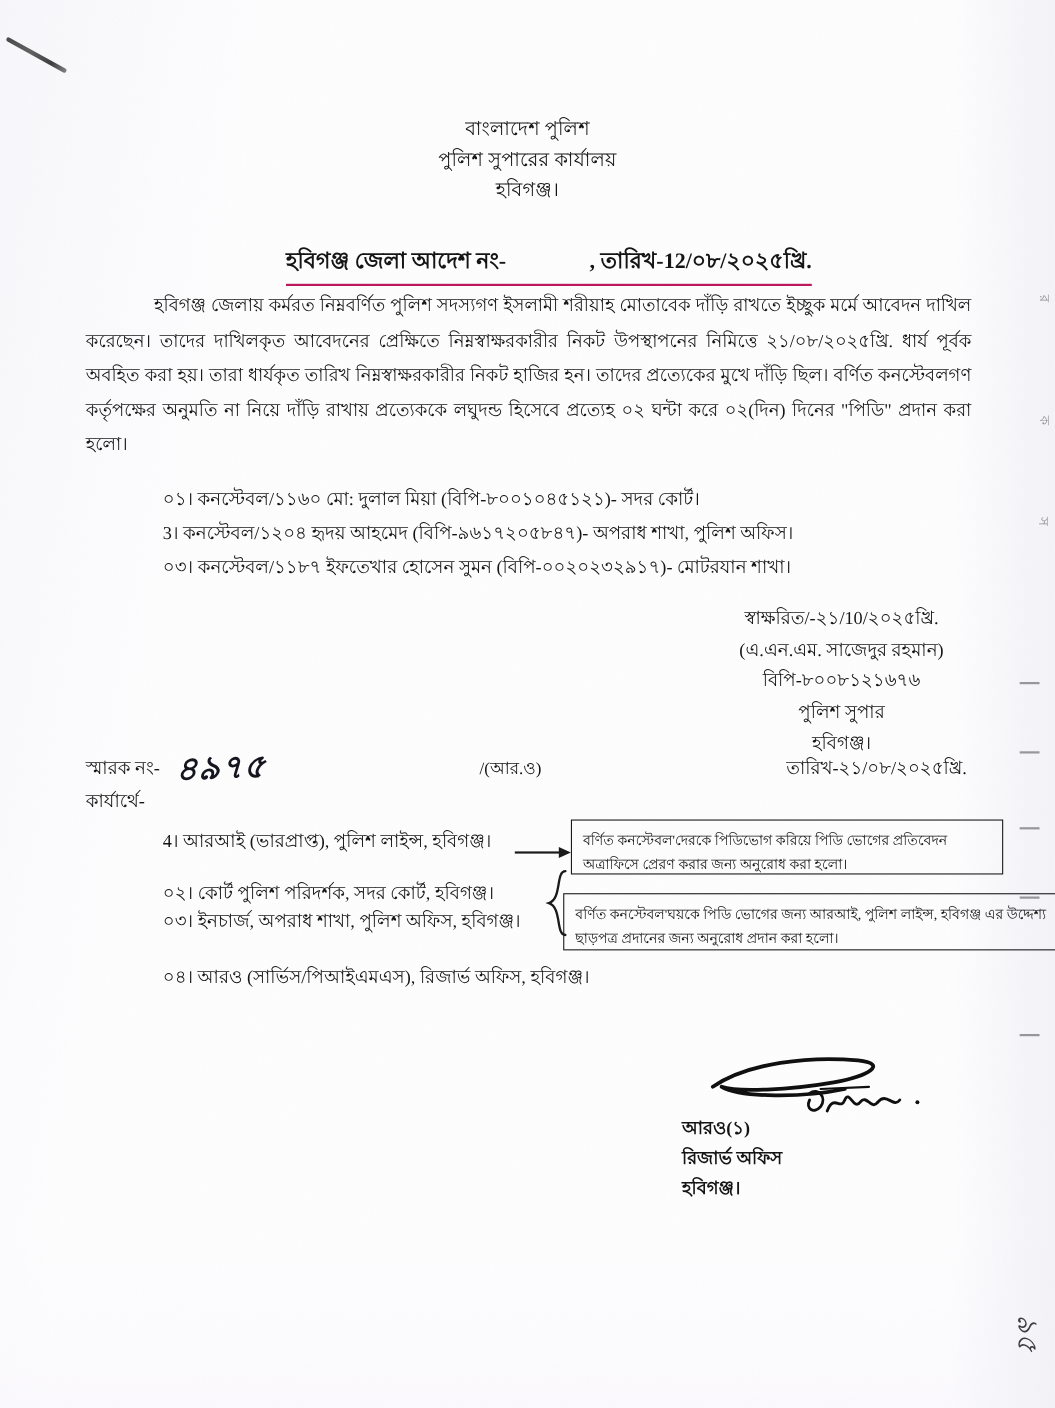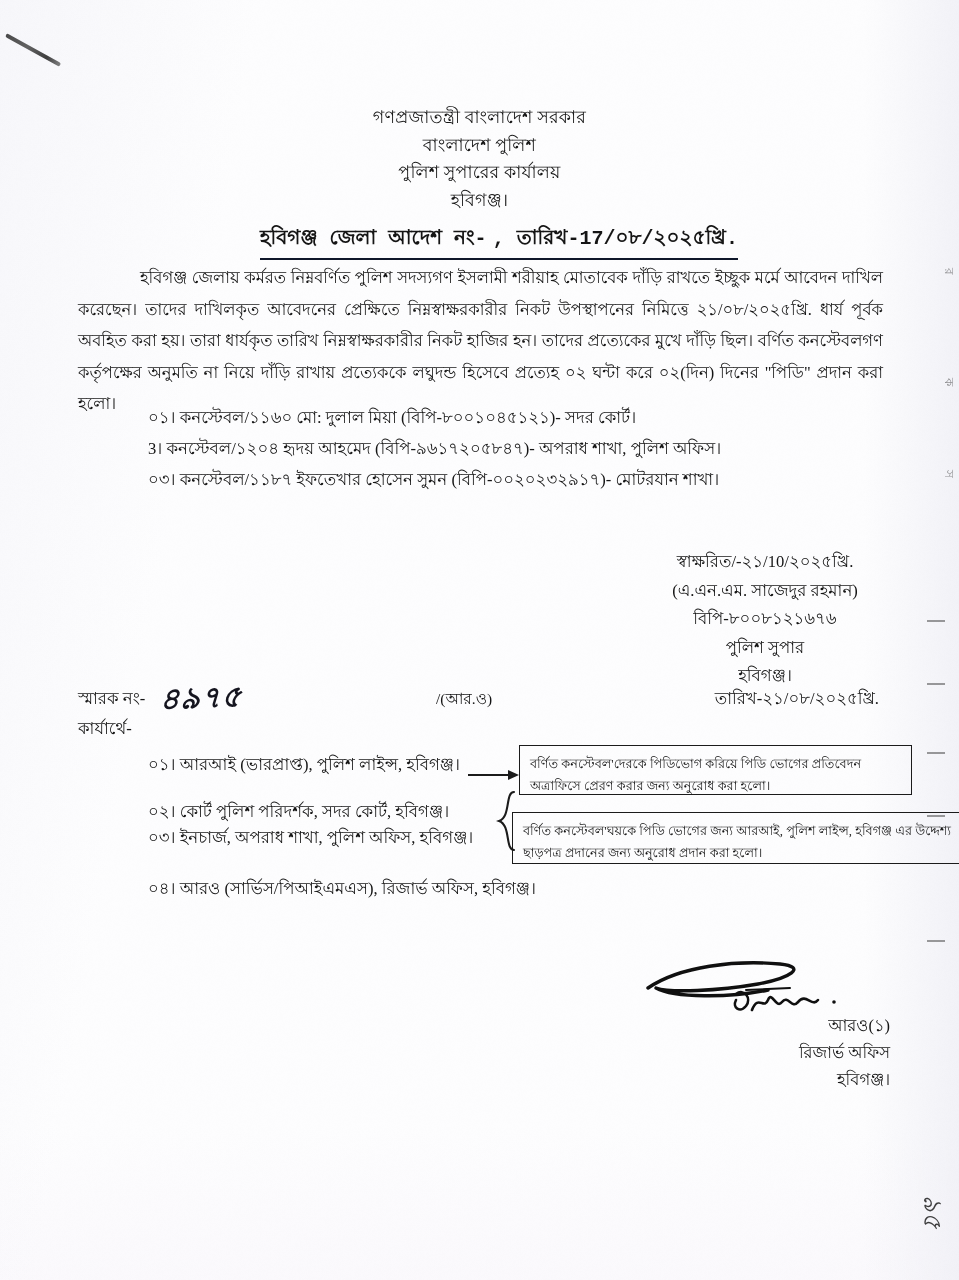--- a/index.html
+++ b/index.html
@@ -68,23 +68,22 @@
 
   .order-line {
     position: absolute;
     left: 260px;
     top: 222px;
     width: 478px;
     font-size: 20px;
     font-weight: bold;
     display: flex;
     align-items: baseline;
-    border-bottom: 2px solid #0f172a;
+    border-bottom: 2px solid #be185d;
     padding-bottom: 3px;
-    font-family: Liberation Mono, monospace;
   }
   .order-line .lead { white-space: nowrap; }
   .order-line .blank { flex: 1 1 auto; }
   .order-line .tail { white-space: nowrap; }
 
   
   .body-para {
     position: absolute;
     left: 78px;
     top: 262px;
@@ -93,21 +92,21 @@
     line-height: 1.92;
     text-align: justify;
     text-indent: 62px;
     text-justify: inter-word;
   }
 
   
   .constable-list {
     position: absolute;
     left: 148px;
-    top: 402px;
+    top: 438px;
     font-size: 16.6px;
     line-height: 1.88;
   }
   .constable-list .row { white-space: nowrap; }
 
   
   .sp-block {
     position: absolute;
     left: 600px;
     top: 548px;
@@ -235,23 +234,24 @@
     width: 468px;
     height: 52px;
   }
 
   
   .ro-block {
     position: absolute;
     left: 620px;
     top: 1012px;
     width: 270px;
-    text-align: right;
+    text-align: left;
     font-size: 16.4px;
     line-height: 1.66;
+    font-weight: bold;
   }
   .ro-signature {
     position: absolute;
     left: 640px;
     top: 958px;
     width: 260px;
     height: 62px;
   }
 
   
@@ -303,30 +303,29 @@
       <feComponentTransfer>
           <feFuncA type="linear" slope="0.1"></feFuncA>
         </feComponentTransfer>
       </filter>
     <rect width="959" height="1280" filter="url(#sn)" opacity="0.35"></rect>
   </svg>
 
   <div class="pen-mark"></div>
 
   <div class="letterhead">
-    <div>গণপ্রজাতন্ত্রী বাংলাদেশ সরকার</div>
     <div>বাংলাদেশ পুলিশ</div>
     <div>পুলিশ সুপারের কার্যালয়</div>
     <div>হবিগঞ্জ।</div>
   </div>
 
   <div class="order-line">
     <span class="lead">হবিগঞ্জ জেলা আদেশ নং-</span>
     <span class="blank"></span>
-    <span class="tail">, তারিখ-17/০৮/২০২৫খ্রি.</span>
+    <span class="tail">, তারিখ-12/০৮/২০২৫খ্রি.</span>
   </div>
 
   <div class="body-para">হবিগঞ্জ জেলায় কর্মরত নিম্নবর্ণিত পুলিশ সদস্যগণ ইসলামী শরীয়াহ মোতাবেক দাঁড়ি রাখতে ইচ্ছুক মর্মে আবেদন দাখিল করেছেন। তাদের দাখিলকৃত আবেদনের প্রেক্ষিতে নিম্নস্বাক্ষরকারীর নিকট উপস্থাপনের নিমিত্তে ২১/০৮/২০২৫খ্রি. ধার্য পূর্বক অবহিত করা হয়। তারা ধার্যকৃত তারিখ নিম্নস্বাক্ষরকারীর নিকট হাজির হন। তাদের প্রত্যেকের মুখে দাঁড়ি ছিল। বর্ণিত কনস্টেবলগণ কর্তৃপক্ষের অনুমতি না নিয়ে দাঁড়ি রাখায় প্রত্যেককে লঘুদন্ড হিসেবে প্রত্যেহ ০২ ঘন্টা করে ০২(দিন) দিনের "পিডি" প্রদান করা হলো।</div>
 
   <div class="constable-list">
     <div class="row">০১। কনস্টেবল/১১৬০ মো: দুলাল মিয়া (বিপি-৮০০১০৪৫১২১)- সদর কোর্ট।</div>
     <div class="row">3। কনস্টেবল/১২০৪ হৃদয় আহমেদ (বিপি-৯৬১৭২০৫৮৪৭)- অপরাধ শাখা, পুলিশ অফিস।</div>
     <div class="row">০৩। কনস্টেবল/১১৮৭ ইফতেখার হোসেন সুমন (বিপি-০০২০২৩২৯১৭)- মোটরযান শাখা।</div>
   </div>
 
@@ -340,21 +339,21 @@
 
   <div class="memo-row">
     <span class="memo-label">স্মারক নং-</span>
     <span class="memo-number">৪৯৭৫</span>
     <span class="memo-ro">/(আর.ও)</span>
     <span class="memo-date">তারিখ-২১/০৮/২০২৫খ্রি.</span>
   </div>
   <div class="for-action">কার্যার্থে-</div>
 
   <div class="dist-list">
-    <div class="row dist-1">০১। আরআই (ভারপ্রাপ্ত), পুলিশ লাইন্স, হবিগঞ্জ।</div>
+    <div class="row dist-1">4। আরআই (ভারপ্রাপ্ত), পুলিশ লাইন্স, হবিগঞ্জ।</div>
     <div class="row dist-2">০২। কোর্ট পুলিশ পরিদর্শক, সদর কোর্ট, হবিগঞ্জ।</div>
     <div class="row dist-3">০৩। ইনচার্জ, অপরাধ শাখা, পুলিশ অফিস, হবিগঞ্জ।</div>
     <div class="row dist-4">০৪। আরও (সার্ভিস/পিআইএমএস), রিজার্ভ অফিস, হবিগঞ্জ।</div>
   </div>
 
   <div class="arrow-1"></div>
 
   <svg class="brace-23" width="22" height="62" viewBox="0 0 22 62" aria-hidden="true">
     <path d="M18 2 C9 2, 15 27, 3 31 C15 35, 9 60, 18 60" fill="none" stroke="#1b1b1b" stroke-width="2.1" stroke-linecap="round"></path>
   </svg>

